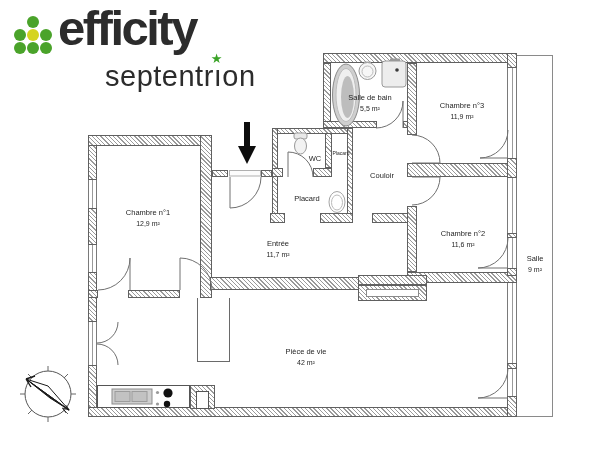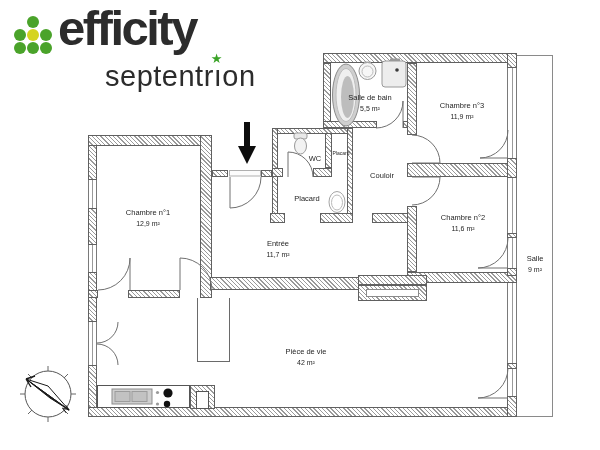--- a/index.html
+++ b/index.html
@@ -175,21 +175,21 @@
   </svg>
 
   <div class="lbl" style="left:370px;top:103px">
     <div>Salle de bain</div>
     <div class="area">5,5 m²</div>
   </div>
   <div class="lbl" style="left:462px;top:111px">
     <div>Chambre n°3</div>
     <div class="area">11,9 m²</div>
   </div>
-  <div class="lbl" style="left:463px;top:223px">
+  <div class="lbl" style="left:463px;top:239px">
     <div>Chambre n°2</div>
     <div class="area">11,6 m²</div>
   </div>
   <div class="lbl" style="left:148px;top:218px">
     <div>Chambre n°1</div>
     <div class="area">12,9 m²</div>
   </div>
   <div class="lbl" style="left:278px;top:249px">
     <div>Entrée</div>
     <div class="area">11,7 m²</div>

